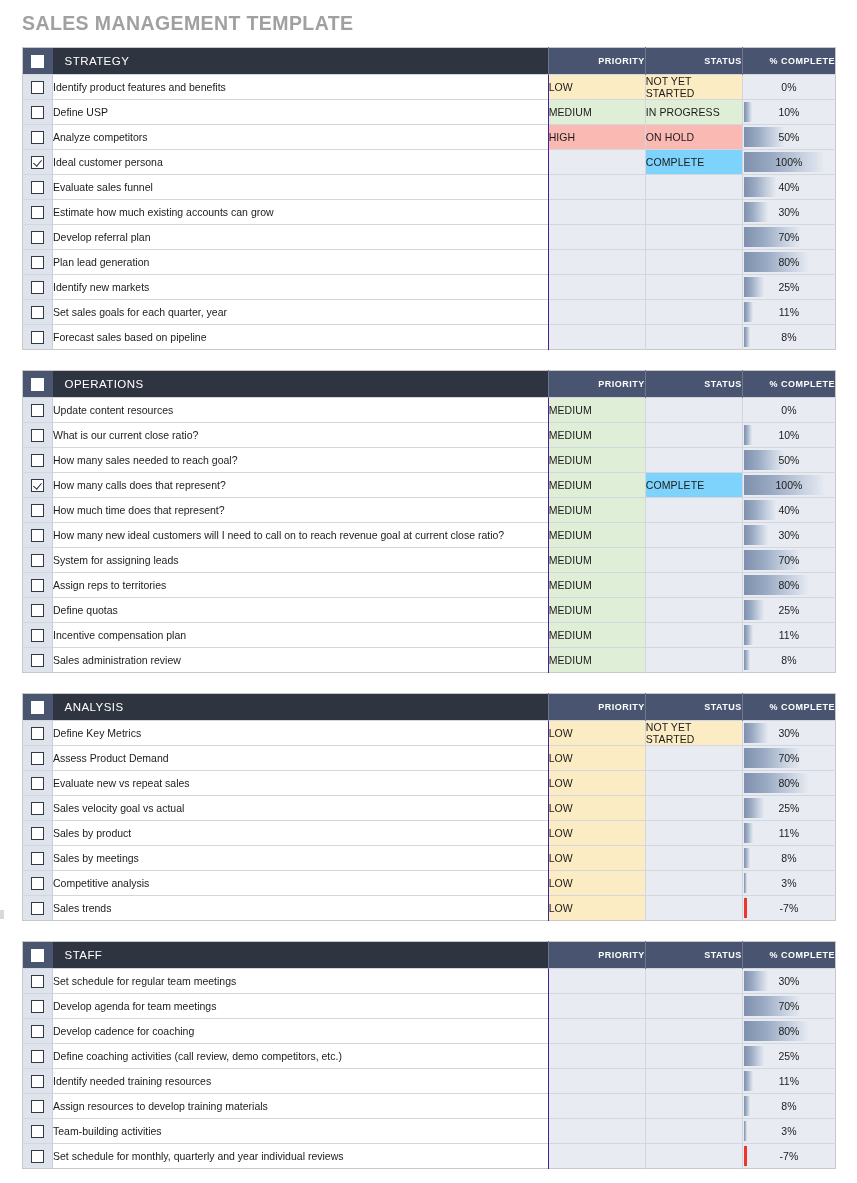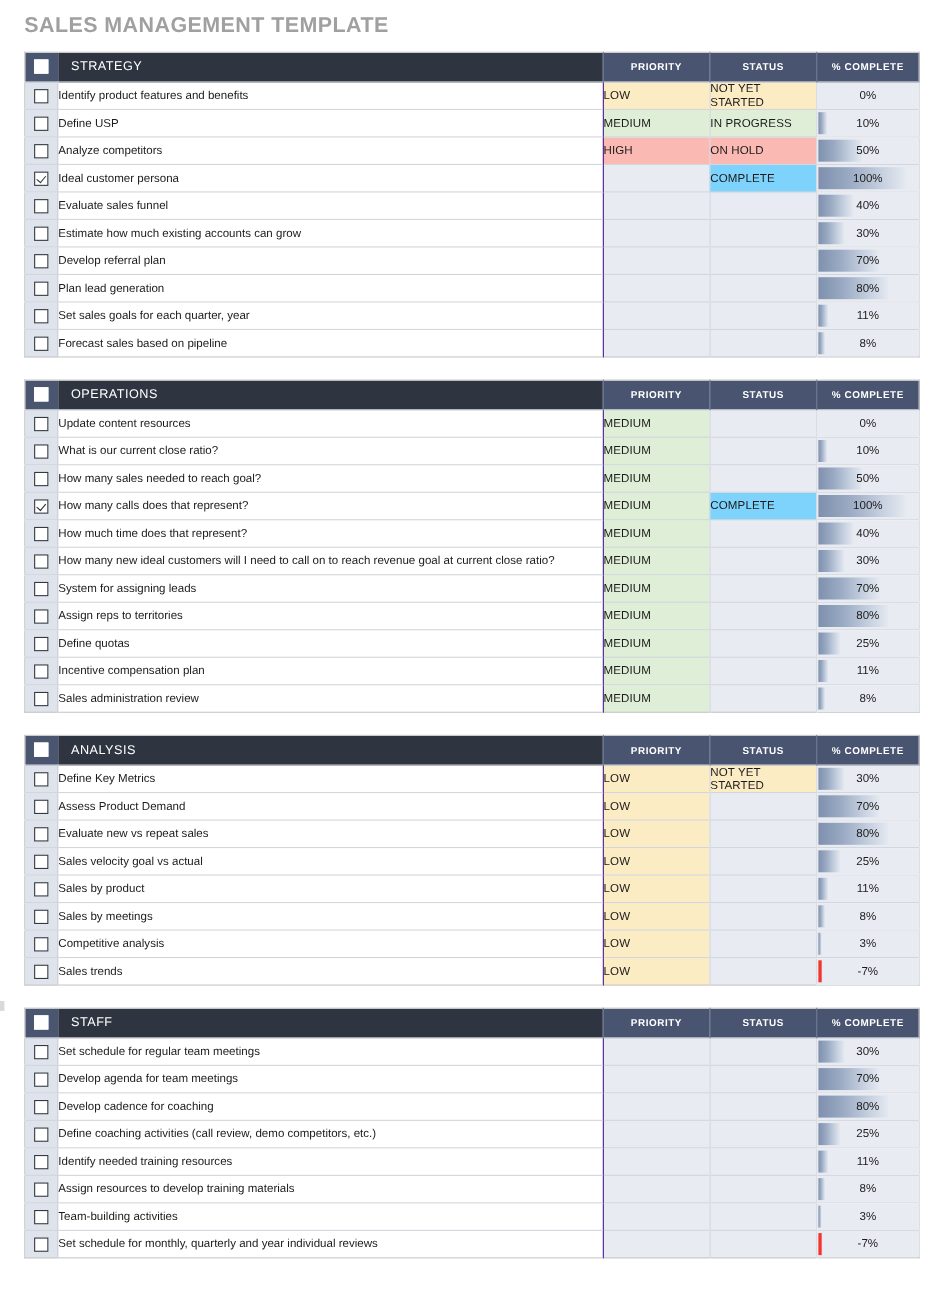--- a/index.html
+++ b/index.html
@@ -70,21 +70,21 @@
     text-align: center;
   }
   tr.hdr td.hc-title {
     padding-left: 12px;
     font-size: 11.5px;
     font-weight: normal;
     letter-spacing: 0.45px;
   }
   tr.hdr td.hc-col {
     background: #485470;
-    text-align: center;
+    text-align: right;
     font-size: 9px;
     font-weight: bold;
     letter-spacing: 0.5px;
   }
   tr.hdr td.hc-sep {
     border-left: 1px solid #6d7790;
   }
 
   
   tr.row td {
@@ -277,20 +277,30 @@
             </td>
           </tr>
           <tr class="row">
             <td class="c-check"><span class="cb"></span></td>
             <td class="c-task">Plan lead generation</td>
             <td class="c-pri fill-none"></td>
             <td class="c-sta fill-none"></td>
             <td class="c-pct">
               <span class="bar" style="width:64px"></span>
               <span class="pct-label">80%</span>
+            </td>
+          </tr>
+          <tr class="row">
+            <td class="c-check"><span class="cb"></span></td>
+            <td class="c-task">Identify new markets</td>
+            <td class="c-pri fill-none"></td>
+            <td class="c-sta fill-none"></td>
+            <td class="c-pct">
+              <span class="bar" style="width:20px"></span>
+              <span class="pct-label">25%</span>
             </td>
           </tr>
           <tr class="row">
             <td class="c-check"><span class="cb"></span></td>
             <td class="c-task">Set sales goals for each quarter, year</td>
             <td class="c-pri fill-none"></td>
             <td class="c-sta fill-none"></td>
             <td class="c-pct">
               <span class="bar" style="width:9px"></span>
               <span class="pct-label">11%</span>

